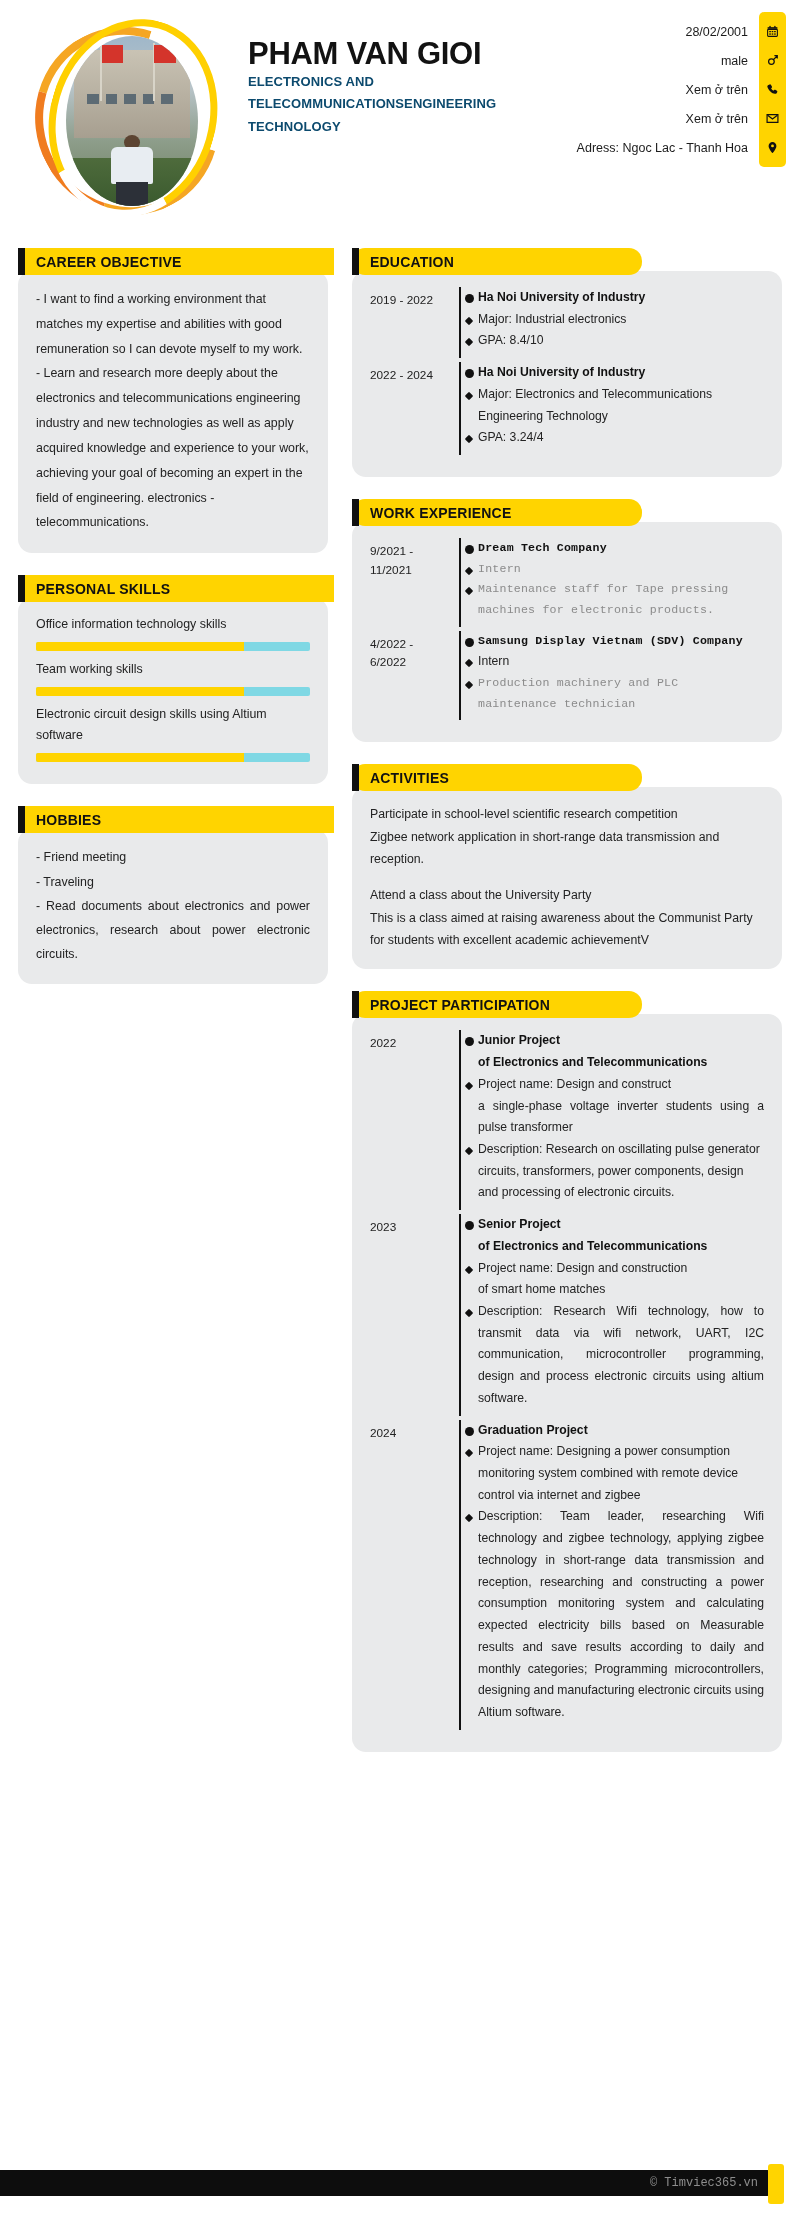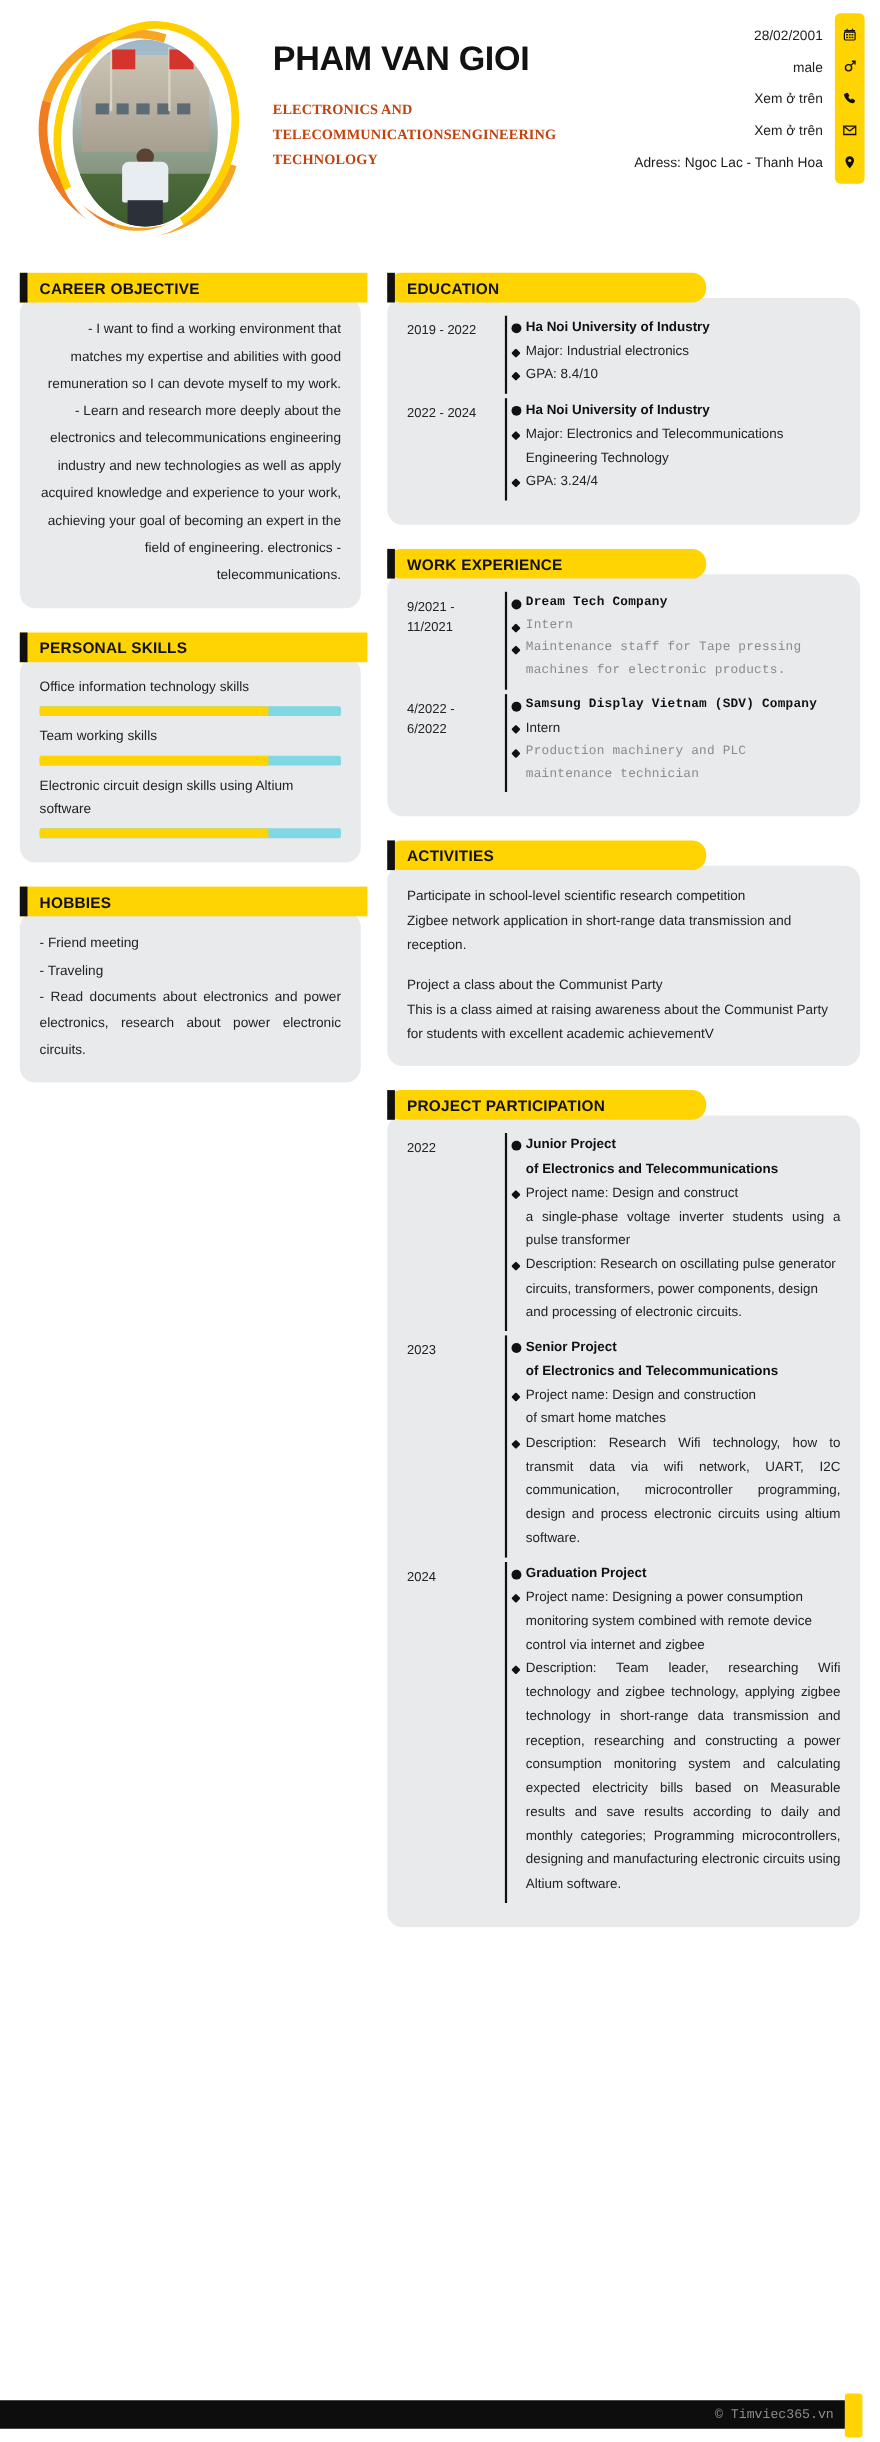--- a/index.html
+++ b/index.html
@@ -90,27 +90,25 @@
     width: 330px;
   }
   .name {
     font-size: 31px;
     font-weight: bold;
     letter-spacing: -0.3px;
     color: #121212;
     line-height: 1.05;
   }
   .job-title {
-    margin-top: 18px;
     font-size: 13px;
     font-weight: bold;
-    color: #c2410c;
+    color: #0c4a6e;
     line-height: 1.75;
     letter-spacing: 0.1px;
-    font-family: Liberation Serif, serif;
   }
 
   .contact-col {
     position: absolute;
     right: 48px;
     top: 18px;
     width: 300px;
     text-align: right;
   }
   .contact-row {
@@ -195,21 +193,20 @@
     padding: 16px 18px 18px 18px;
     position: relative;
     z-index: 1;
   }
 
   
   .para {
     font-size: 12.4px;
     line-height: 2.0;
     color: #232323;
-    text-align: right;
   }
 
   
   .skill { margin-bottom: 8px; }
   .skill:last-child { margin-bottom: 4px; }
   .skill-label {
     font-size: 12.4px;
     line-height: 1.7;
     color: #232323;
     margin-bottom: 7px;
@@ -295,21 +292,21 @@
   .act-line {
     font-size: 12.3px;
     line-height: 1.82;
     color: #232323;
   }
 
   
   .footer {
     position: absolute;
     left: 0;
-    bottom: 4px;
+    bottom: 16px;
     width: 792px;
     height: 44px;
   }
   .footer .bar-black {
     position: absolute;
     left: 0; bottom: 8px;
     width: 780px;
     height: 26px;
     background: #0d0d0d;
     border-radius: 0 14px 14px 0;
@@ -544,21 +541,21 @@
     <div class="section">
       <div class="sec-head sec-head-right">
         <span class="t">ACTIVITIES</span>
       </div>
       <div class="sec-body">
         <div class="act-block">
           <div class="act-line">Participate in school-level scientific research competition</div>
           <div class="act-line">Zigbee network application in short-range data transmission and reception.</div>
         </div>
         <div class="act-block">
-          <div class="act-line">Project a class about the Communist Party</div>
+          <div class="act-line">Attend a class about the University Party</div>
           <div class="act-line">This is a class aimed at raising awareness about the Communist Party for students with excellent academic achievementV</div>
         </div>
       </div>
     </div>
 
     <div class="section">
       <div class="sec-head sec-head-right">
         <span class="t">PROJECT PARTICIPATION</span>
       </div>
       <div class="sec-body">

